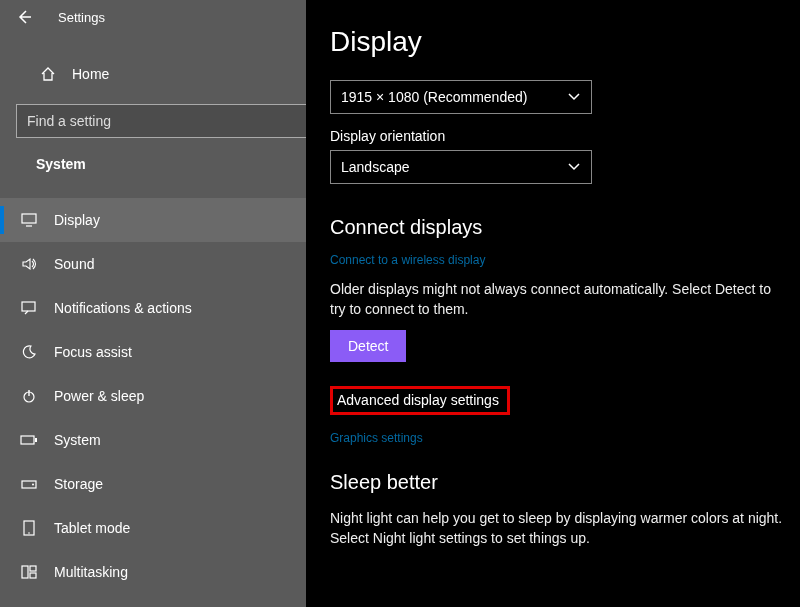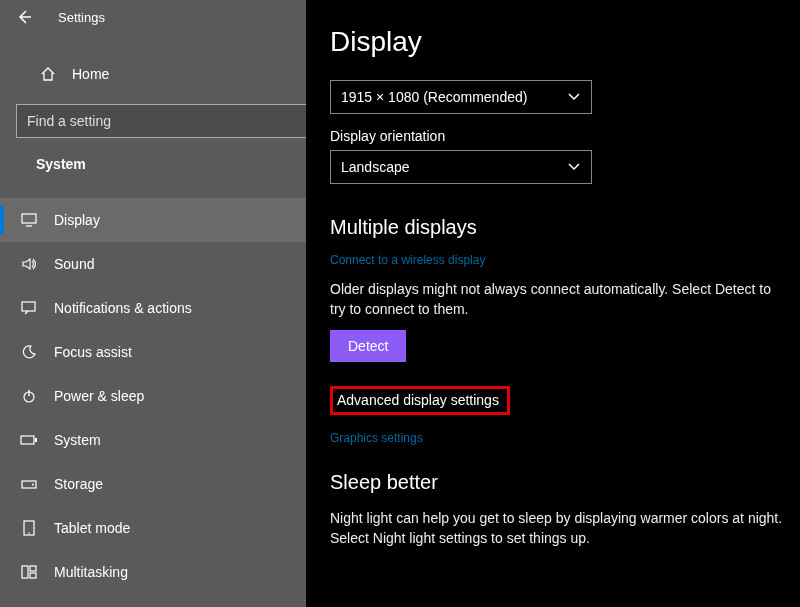--- a/index.html
+++ b/index.html
@@ -220,21 +220,21 @@
   </div>
 
   <div class="field-lbl">Display orientation</div>
   <div class="select">
     <span>Landscape</span>
     <svg width="14" height="10" viewBox="0 0 14 10">
         <path class="chev" d="M2 2 L7 7 L12 2"></path>
       </svg>
   </div>
 
-  <div class="h2">Multiple displays</div>
+  <div class="h2">Connect displays</div>
   <a class="link">Connect to a wireless display</a>
   <div class="muted">Older displays might not always connect automatically. Select Detect to try to connect to them.</div>
   <button class="btn">Detect</button>
 
   <div>
     <span class="highlight">
       <span>Advanced display settings</span>
     </span>
   </div>
 

